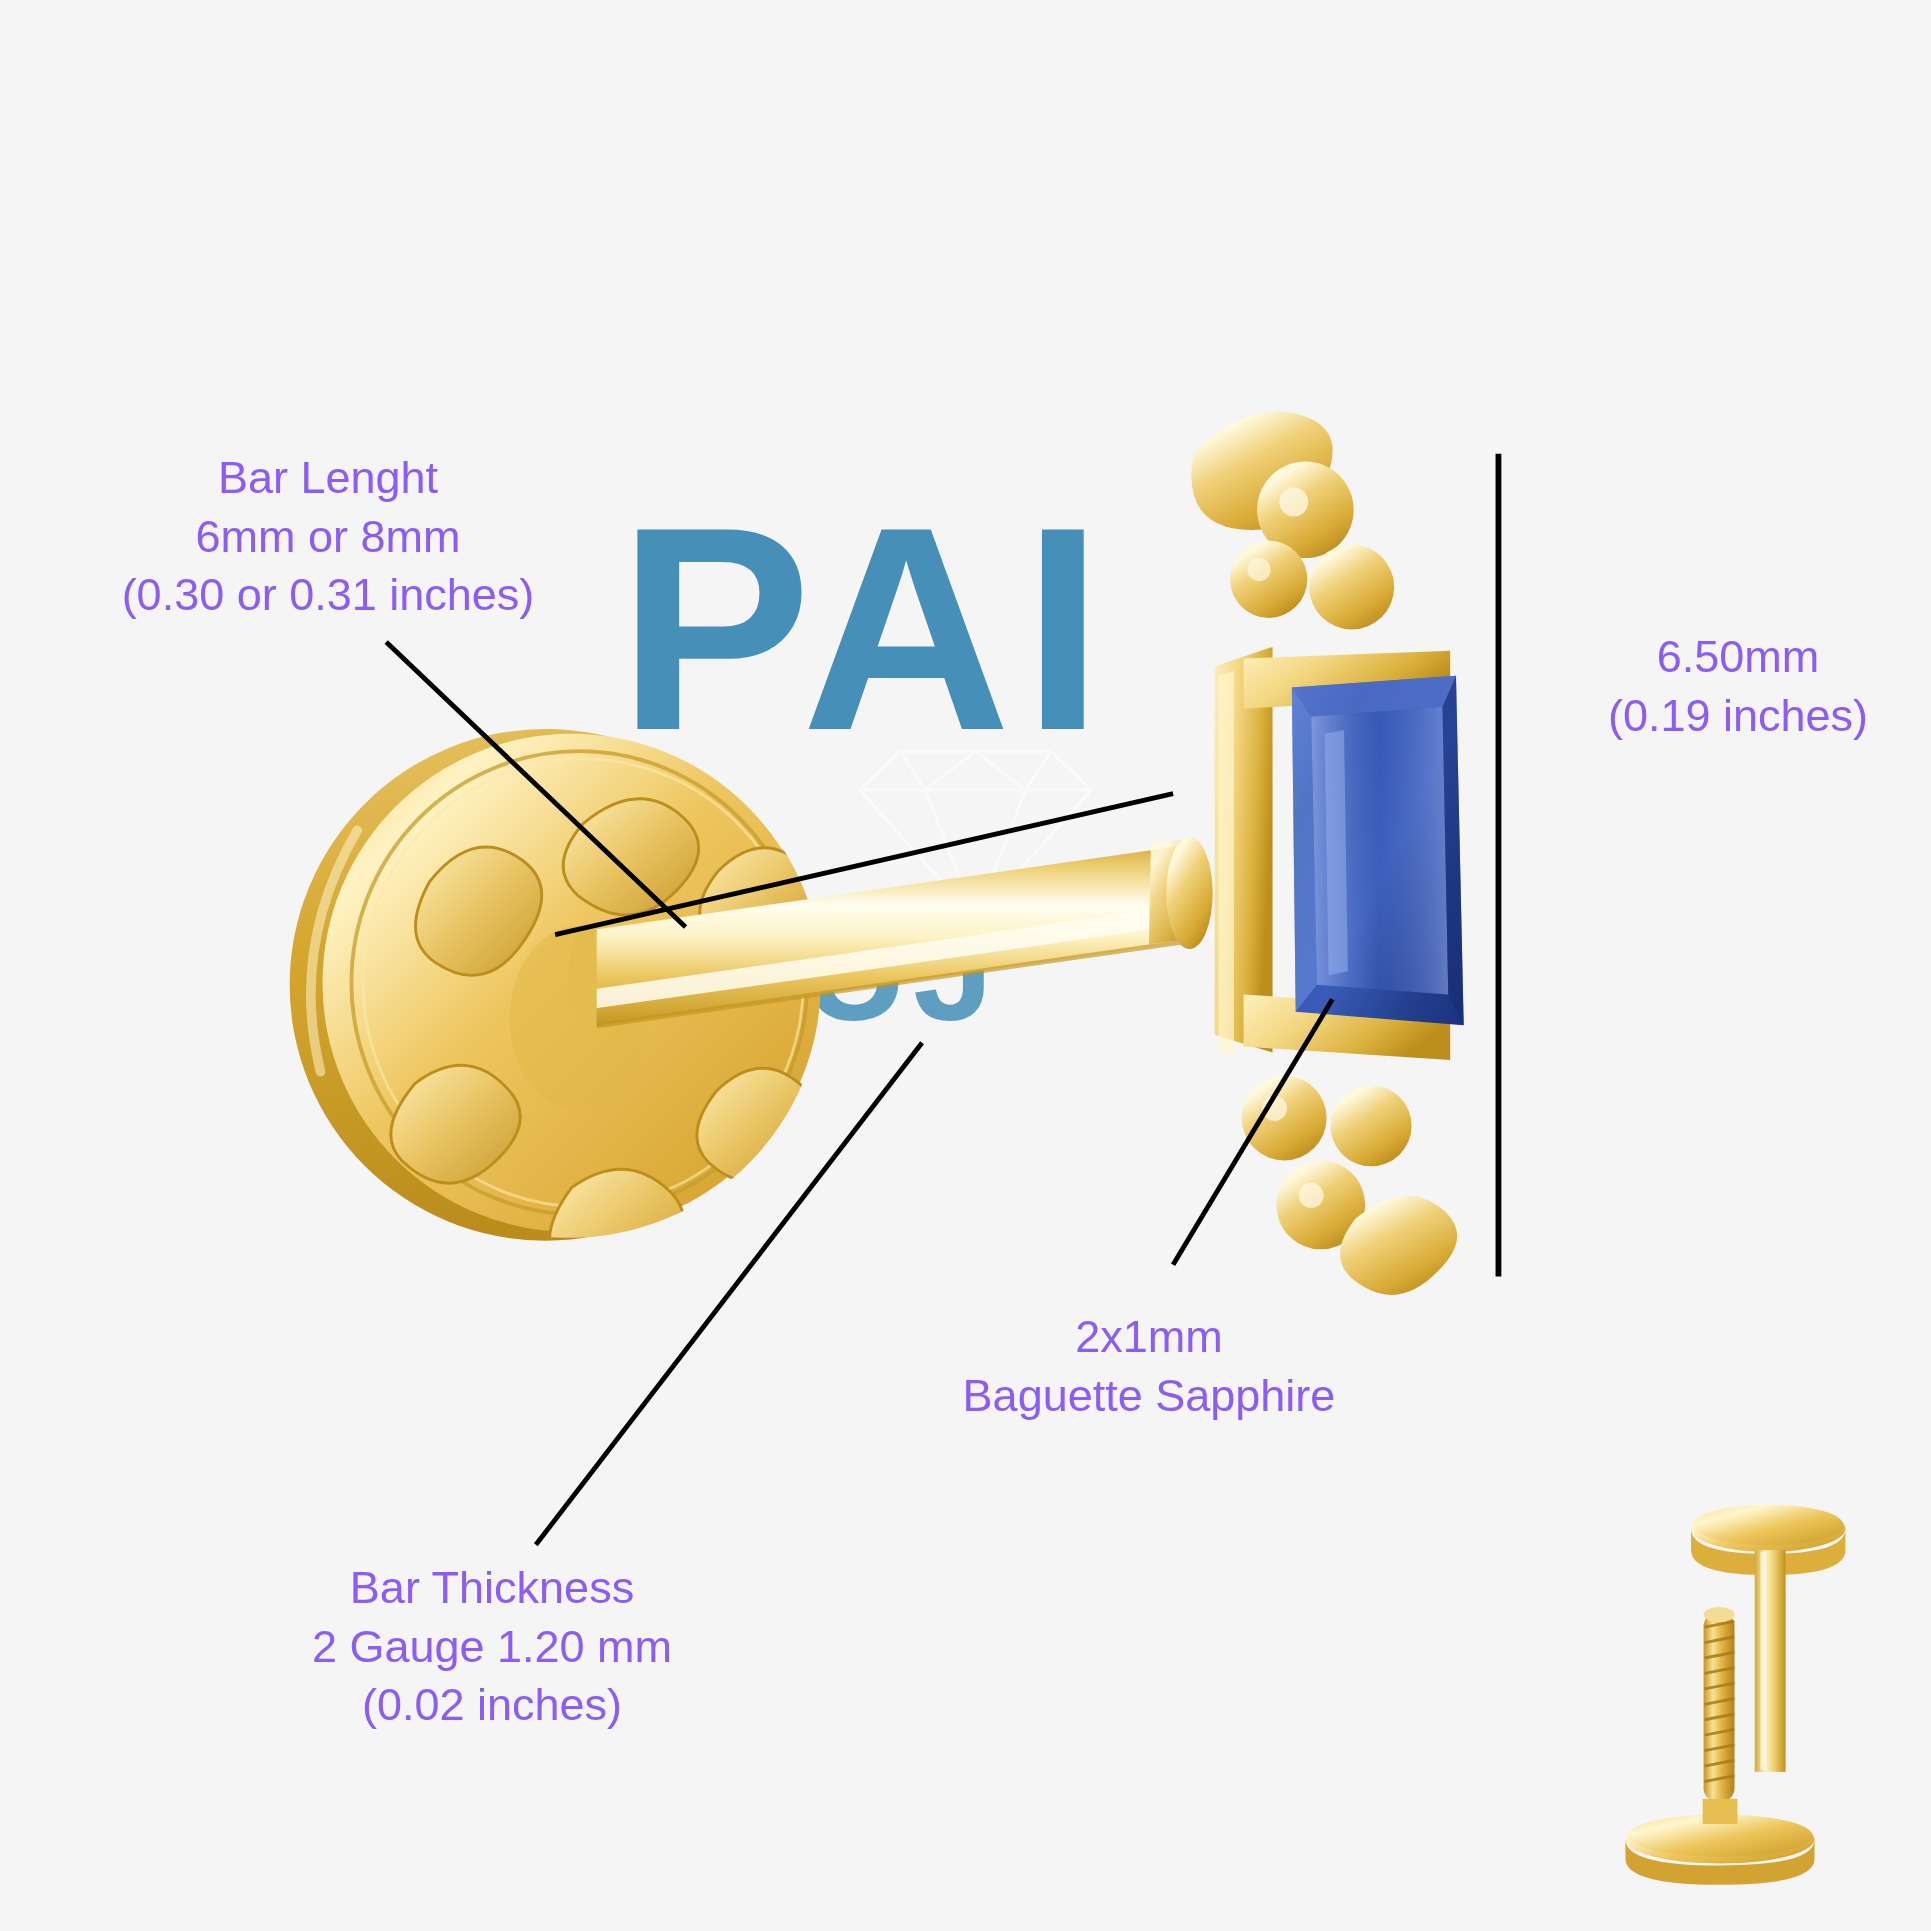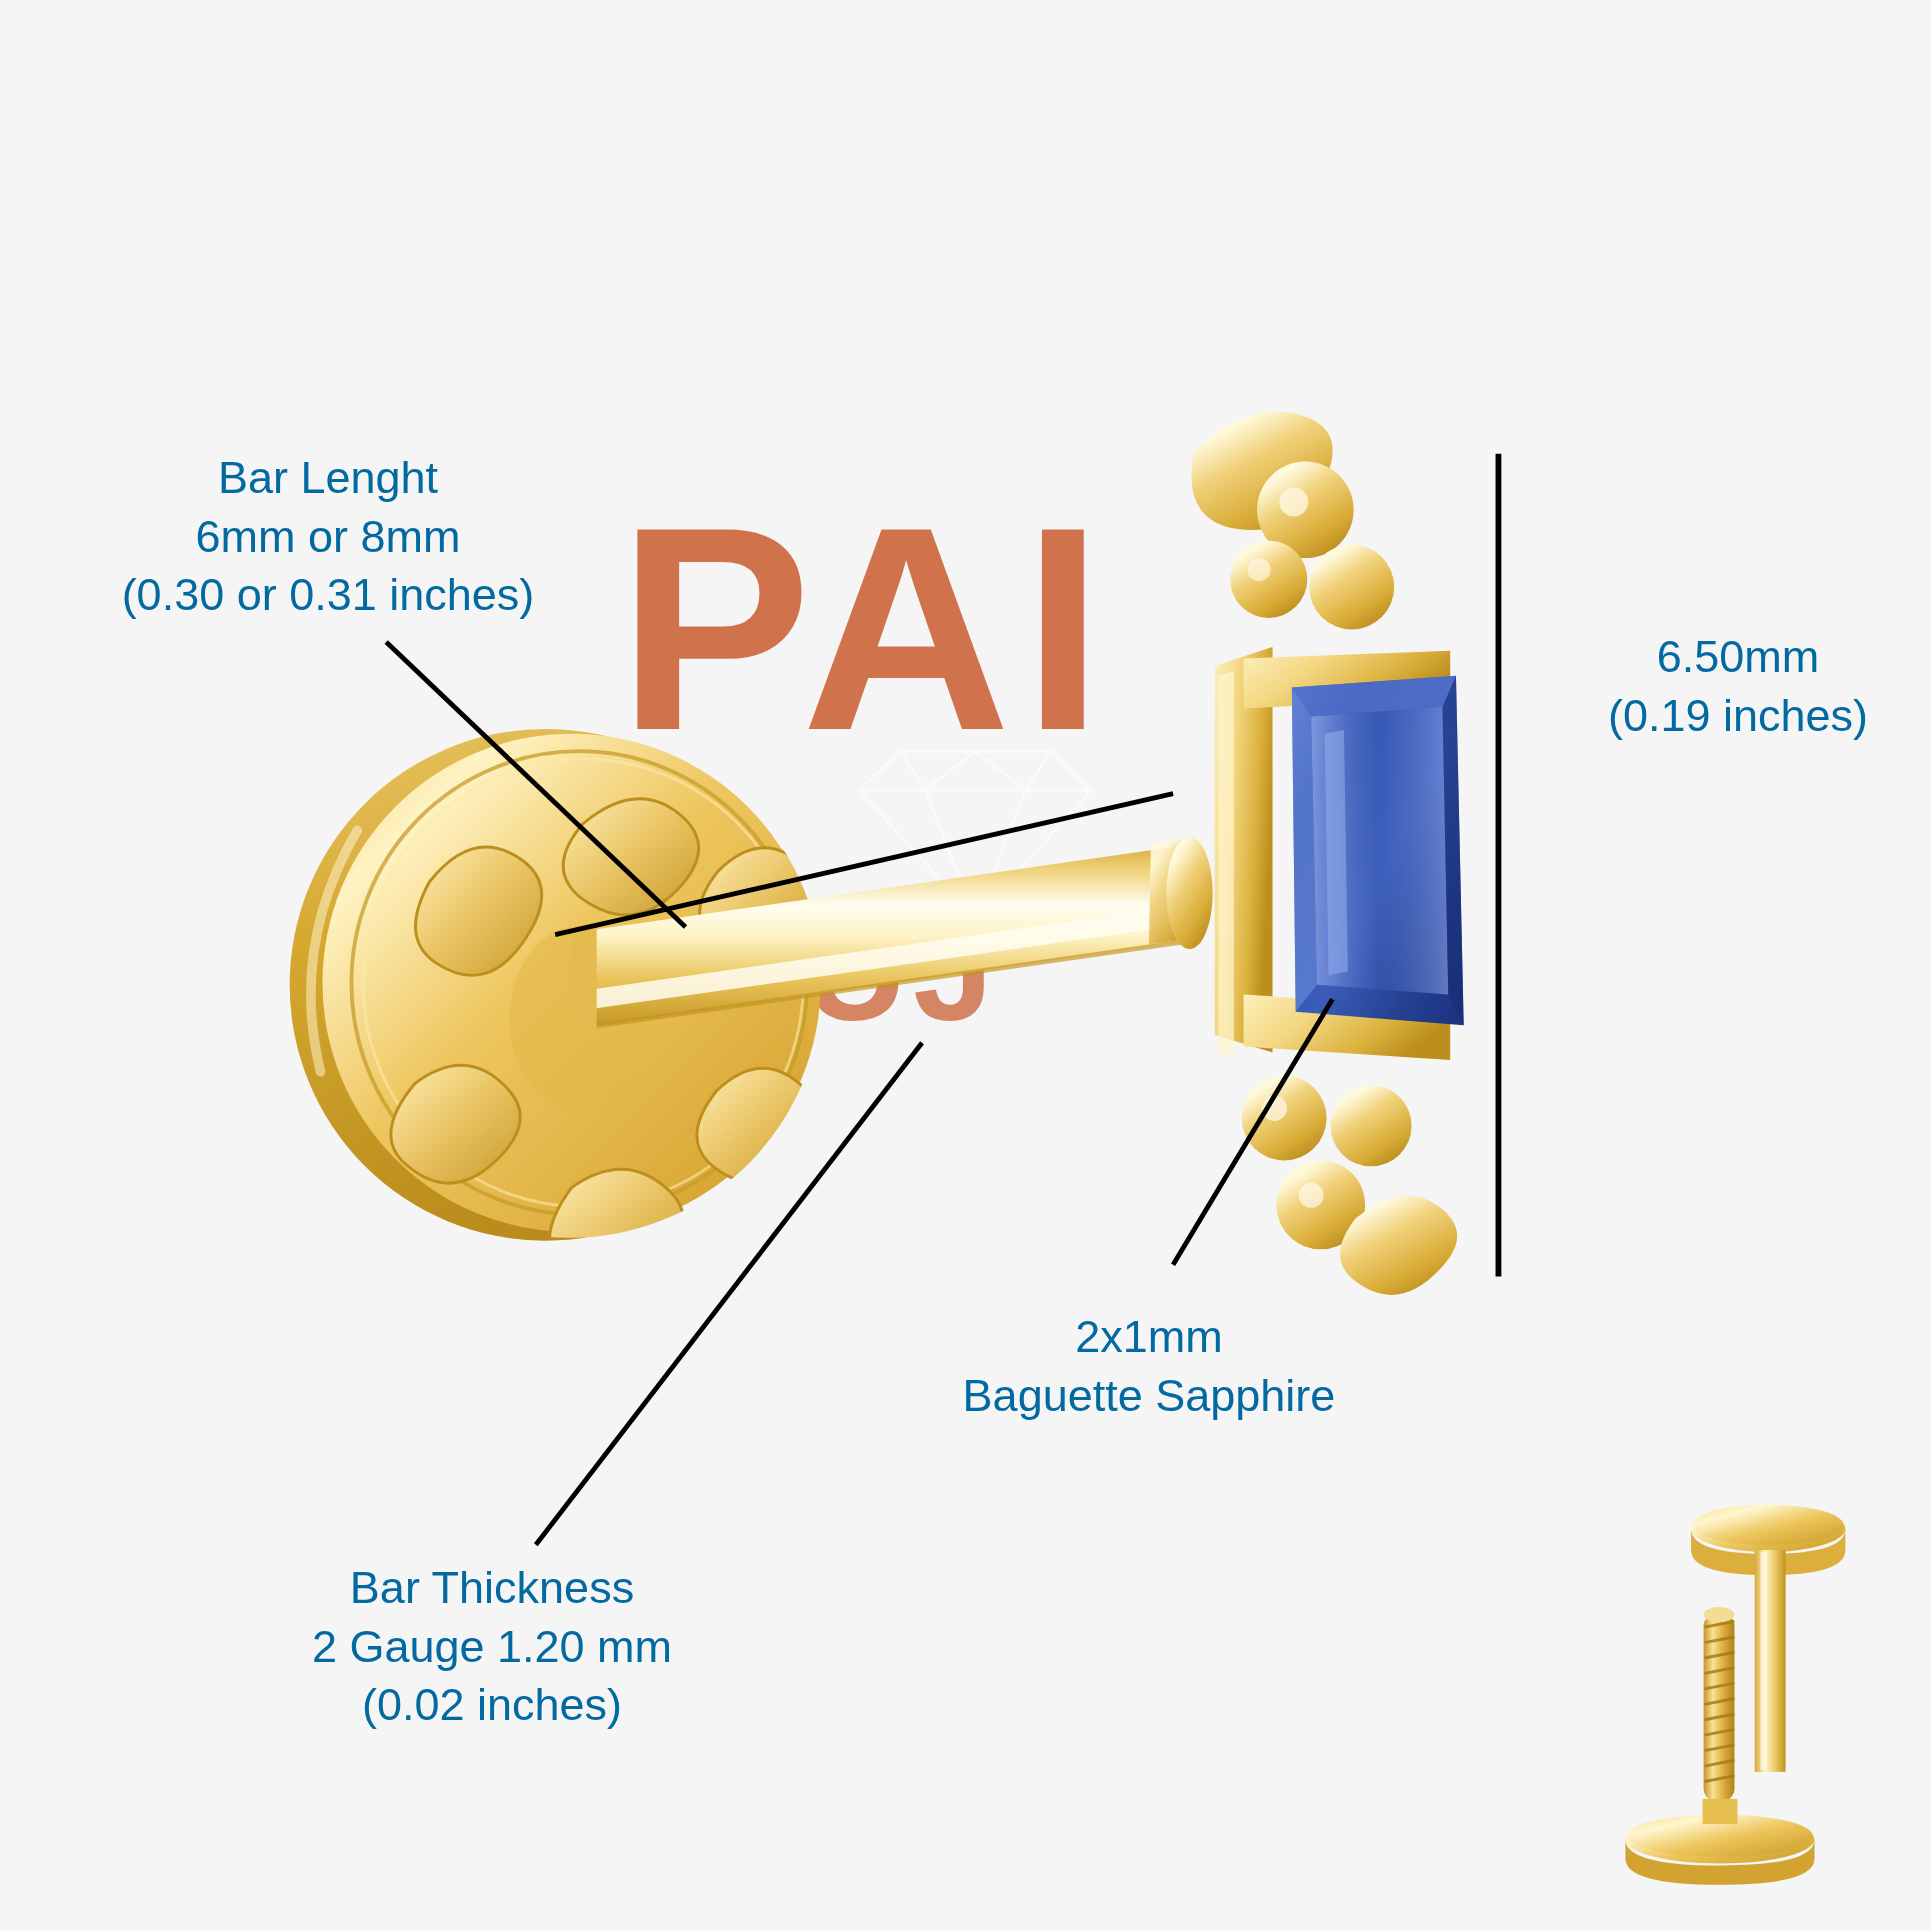--- a/index.html
+++ b/index.html
@@ -15,37 +15,37 @@
     overflow: hidden;
     font-family: "Liberation Sans", sans-serif;
     color: #141414;
   }
 
   
   .wm-text {
     position: absolute;
     font-family: "Liberation Sans", sans-serif;
     font-weight: 700;
-    color: #c2410c;
+    color: #0369a1;
     opacity: 0.72;
     letter-spacing: 0.04em;
     user-select: none;
     white-space: nowrap;
   }
   #wm-main { left: 618px; top: 483px; font-size: 290px; line-height: 1; }
   #wm-sub  { left: 676px; top: 898px; font-size: 145px; line-height: 1; opacity: .62; }
   #wm-gem  { position: absolute; left: 850px; top: 734px; opacity: .55; }
 
   
   .callout {
     position: absolute;
     text-align: center;
     line-height: 1.30;
     font-size: 45px;
-    color: #0369a1;
+    color: #8b5cf6;
     white-space: nowrap;
   }
   .callout span { display: block; }
 
   #callout-bar-length { left: 101px; top: 449px; width: 454px; }
   #callout-height     { left: 1545px; top: 628px; width: 386px; text-align: center;}
   #callout-gem        { left: 903px; top: 1308px; width: 492px; }
   #callout-thickness  { left: 183px; top: 1559px; width: 618px; }
 
   

